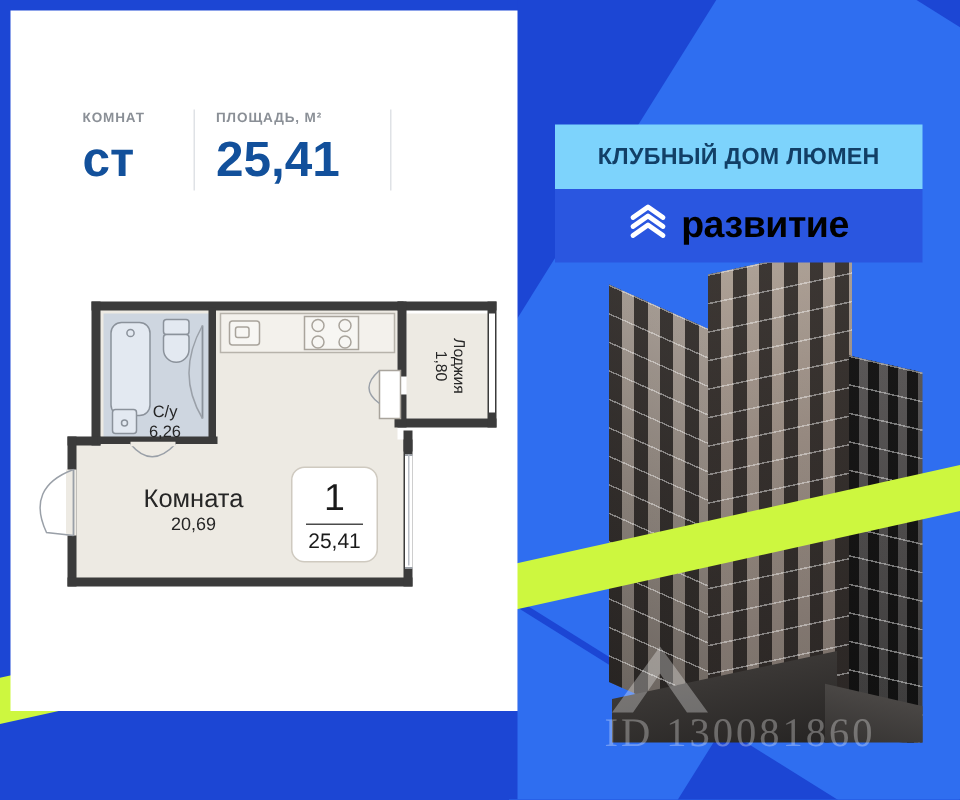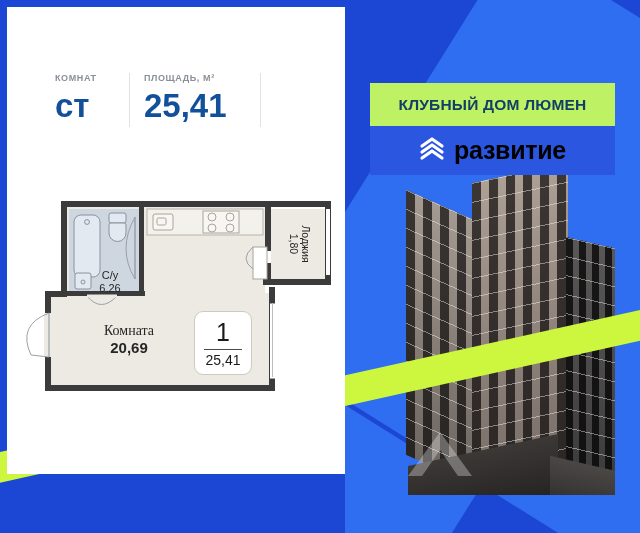--- a/index.html
+++ b/index.html
@@ -69,21 +69,21 @@
     font-weight:bold;letter-spacing:1px;
   }
   .wm-id{
     position:absolute;left:8px;top:48px;font-size:27px;color:#fff;
     font-family:"Liberation Serif", serif;letter-spacing:2px;white-space:nowrap;
   }
 
   
   .logo-box{position:absolute;left:370px;top:83px;width:245px;height:92px;}
   .logo-lime{
-    width:245px;height:43px;background:#bef264;display:flex;
+    width:245px;height:43px;background:#7dd3fc;display:flex;
     align-items:center;justify-content:center;box-sizing:border-box;
   }
   .logo-lime span{
     color:#123f66;font-size:15.5px;font-weight:bold;letter-spacing:.2px;
   }
   .logo-blue{
     width:245px;height:49px;background:#2a56e0;display:flex;
     align-items:center;justify-content:center;gap:9px;box-sizing:border-box;
   }
   .logo-blue .brand{color:#000000;font-size:25px;font-weight:bold;letter-spacing:-.3px;}
@@ -108,21 +108,21 @@
   
   .plan{position:absolute;left:36px;top:190px;width:276px;height:200px;}
   .wall{position:absolute;background:#3b3b3b;}
   .room{position:absolute;background:#edeae3;}
   .wet{position:absolute;background:#ced6e0;}
   .thin{position:absolute;background:#9aa0a8;}
 
   
   .lbl{position:absolute;text-align:center;color:#262626;line-height:1.15;}
   .lbl .n{font-size:11px;} .lbl .v{font-size:11px;}
-  .lbl-big .n{font-size:14px;font-family:Liberation Serif, serif;} .lbl-big .v{font-size:15px;font-weight:bold;}
+  .lbl-big .n{font-size:17px;} .lbl-big .v{font-size:12px;}
 
   .lodzh{
     position:absolute;left:228px;top:16px;width:58px;height:62px;
     display:flex;align-items:center;justify-content:center;
   }
   .lodzh-inner{transform:rotate(90deg);white-space:nowrap;text-align:center;}
   .lodzh-inner .n{font-size:10.5px;color:#262626;}
   .lodzh-inner .v{font-size:10.5px;color:#262626;}
 
   
@@ -183,20 +183,21 @@
     </div>
   </div>
 
   <div class="ribbon"></div>
   <div class="wm">
     <div class="wm-chev">
       <svg width="80" height="56" viewBox="0 0 80 56">
         <path d="M8 50 L40 6 L72 50 L58 50 L40 24 L22 50 Z" fill="#ffffff"></path>
       </svg>
     </div>
+    <div class="wm-id">ID 130081860</div>
   </div>
 
   <div class="card">
 
     <div class="stats">
       <div class="stat s1">
         <div class="stat-label">КОМНАТ</div>
         <div class="stat-value">ст</div>
       </div>
       <div class="vdiv"></div>

